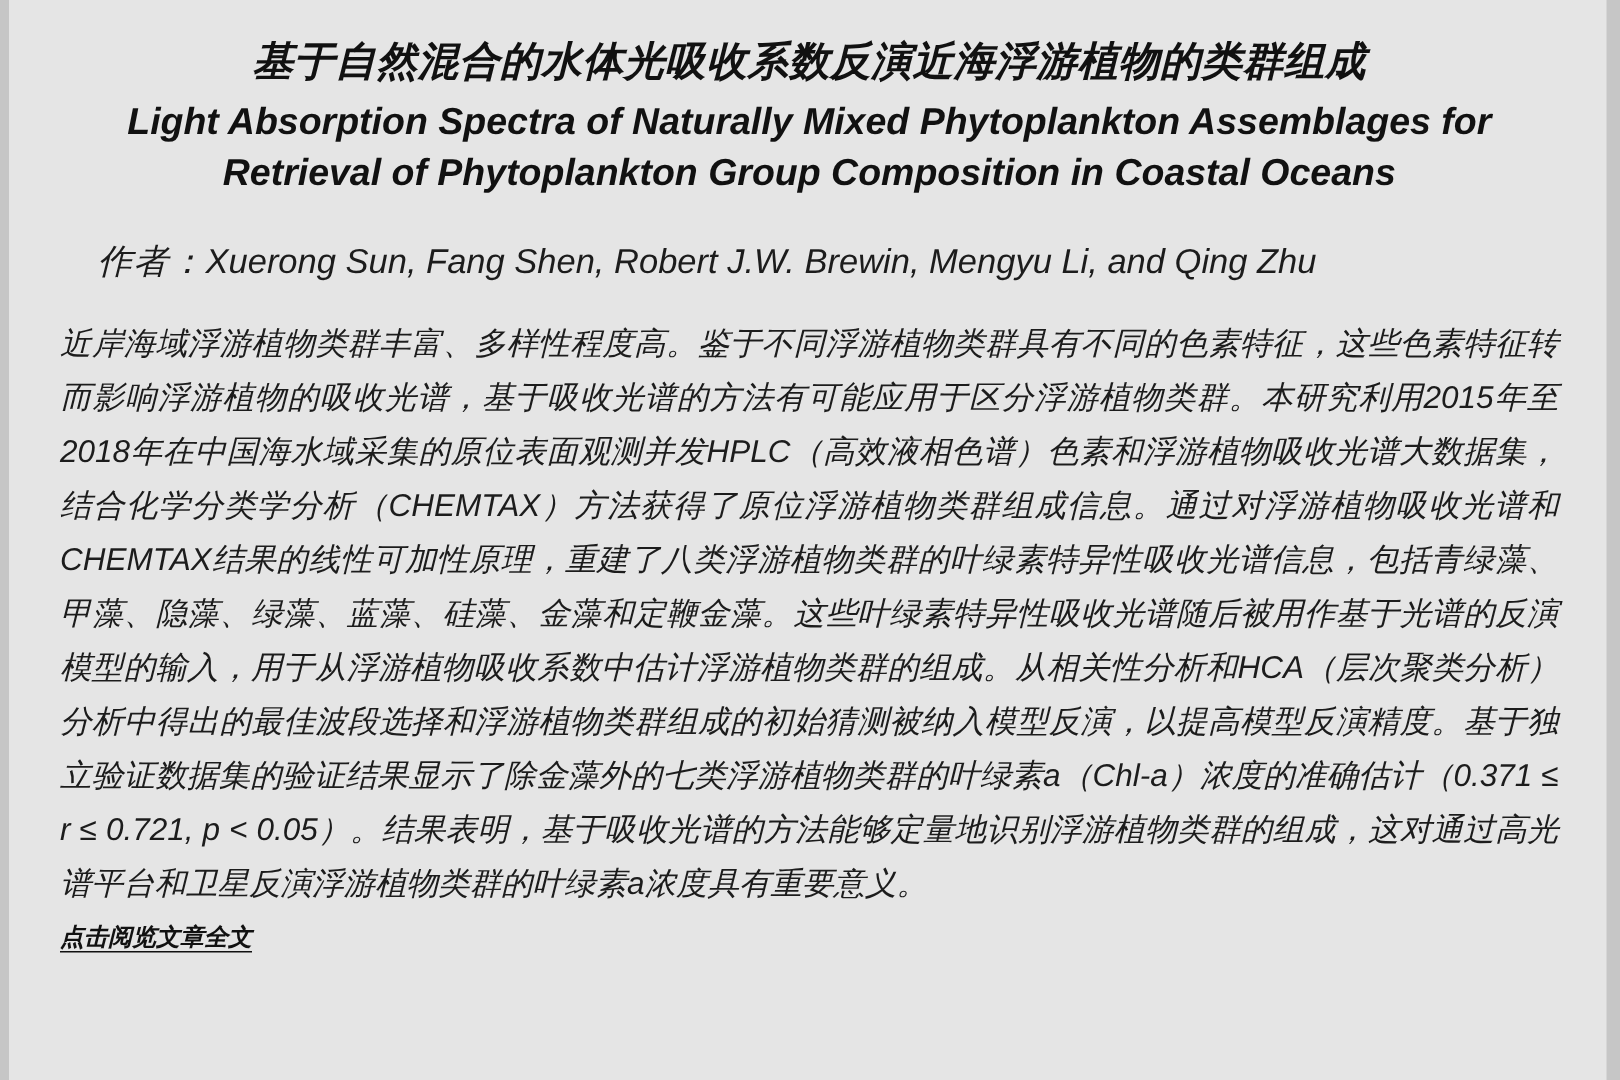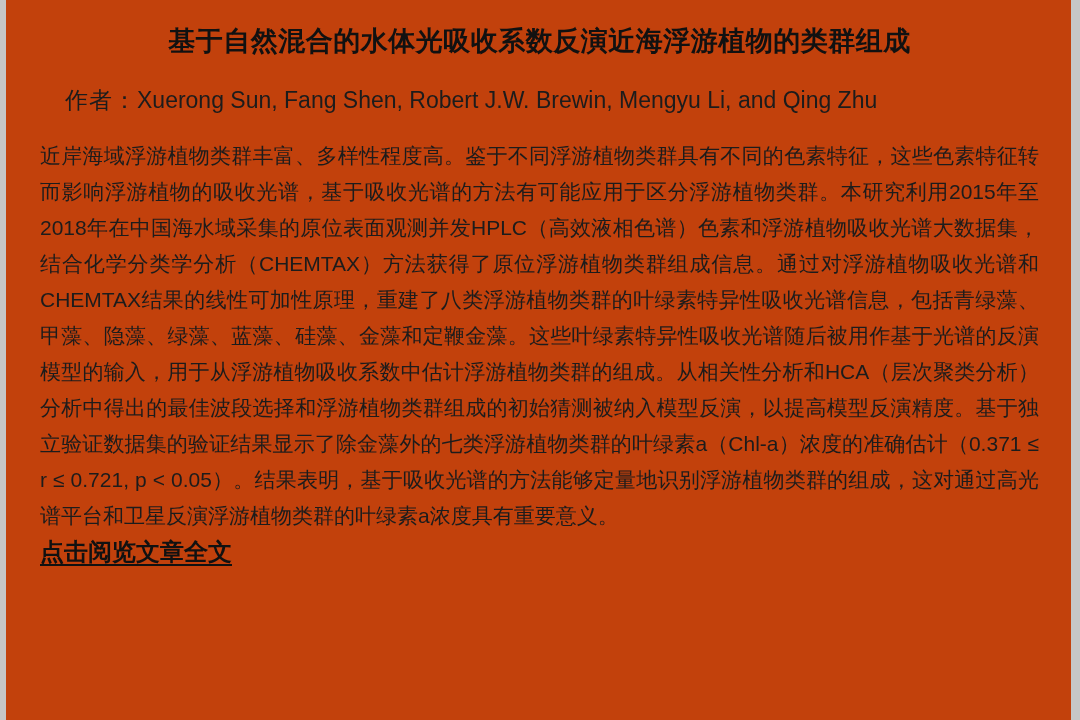--- a/index.html
+++ b/index.html
@@ -13,24 +13,25 @@
     font-family: "Liberation Sans", "DejaVu Sans", sans-serif;
     overflow: hidden;
     position: relative;
   }
   .page {
     position: absolute;
     left: 6px;
     top: 0;
     width: 1065px;
     height: 720px;
-    background: #c2410c;
+    background: #e5e5e5;
     box-sizing: border-box;
     padding: 24px 32px 0 34px;
     color: #1c1c1c;
+    font-style: italic;
   }
   .title-cn {
     margin: 0;
     text-align: center;
     font-size: 27px;
     font-weight: bold;
     line-height: 34px;
     letter-spacing: 0.5px;
     color: #111111;
   }
@@ -58,36 +59,37 @@
   .abstract {
     margin: 20px 0 0;
     font-size: 21px;
     line-height: 36px;
     text-align: justify;
     color: #1c1c1c;
   }
   .read-link {
     display: inline-block;
     margin-top: 0;
-    font-size: 24px;
+    font-size: 16px;
     line-height: 36px;
     font-weight: bold;
     color: #111111;
     text-decoration: underline;
     text-underline-offset: 4px;
     cursor: pointer;
   }
 </style>
 </head>
 <body>
 
 <div class="page">
 
   <header>
     <h1 class="title-cn">基于自然混合的水体光吸收系数反演近海浮游植物的类群组成</h1>
+    <h2 class="title-en">Light Absorption Spectra of Naturally Mixed Phytoplankton Assemblages for Retrieval of Phytoplankton Group Composition in Coastal Oceans</h2>
   </header>
 
   <section class="meta">
     <p class="meta-line">
       <span class="meta-label">作者：</span><span class="meta-value">Xuerong Sun, Fang Shen, Robert J.W. Brewin, Mengyu Li, and Qing Zhu</span>
     </p>
   </section>
 
   <p class="abstract">近岸海域浮游植物类群丰富、多样性程度高。鉴于不同浮游植物类群具有不同的色素特征，这些色素特征转而影响浮游植物的吸收光谱，基于吸收光谱的方法有可能应用于区分浮游植物类群。本研究利用2015年至2018年在中国海水域采集的原位表面观测并发HPLC（高效液相色谱）色素和浮游植物吸收光谱大数据集，结合化学分类学分析（CHEMTAX）方法获得了原位浮游植物类群组成信息。通过对浮游植物吸收光谱和CHEMTAX结果的线性可加性原理，重建了八类浮游植物类群的叶绿素特异性吸收光谱信息，包括青绿藻、甲藻、隐藻、绿藻、蓝藻、硅藻、金藻和定鞭金藻。这些叶绿素特异性吸收光谱随后被用作基于光谱的反演模型的输入，用于从浮游植物吸收系数中估计浮游植物类群的组成。从相关性分析和HCA（层次聚类分析）分析中得出的最佳波段选择和浮游植物类群组成的初始猜测被纳入模型反演，以提高模型反演精度。基于独立验证数据集的验证结果显示了除金藻外的七类浮游植物类群的叶绿素a（Chl-a）浓度的准确估计（0.371 ≤ r ≤ 0.721, p &lt; 0.05）。结果表明，基于吸收光谱的方法能够定量地识别浮游植物类群的组成，这对通过高光谱平台和卫星反演浮游植物类群的叶绿素a浓度具有重要意义。</p>
 

